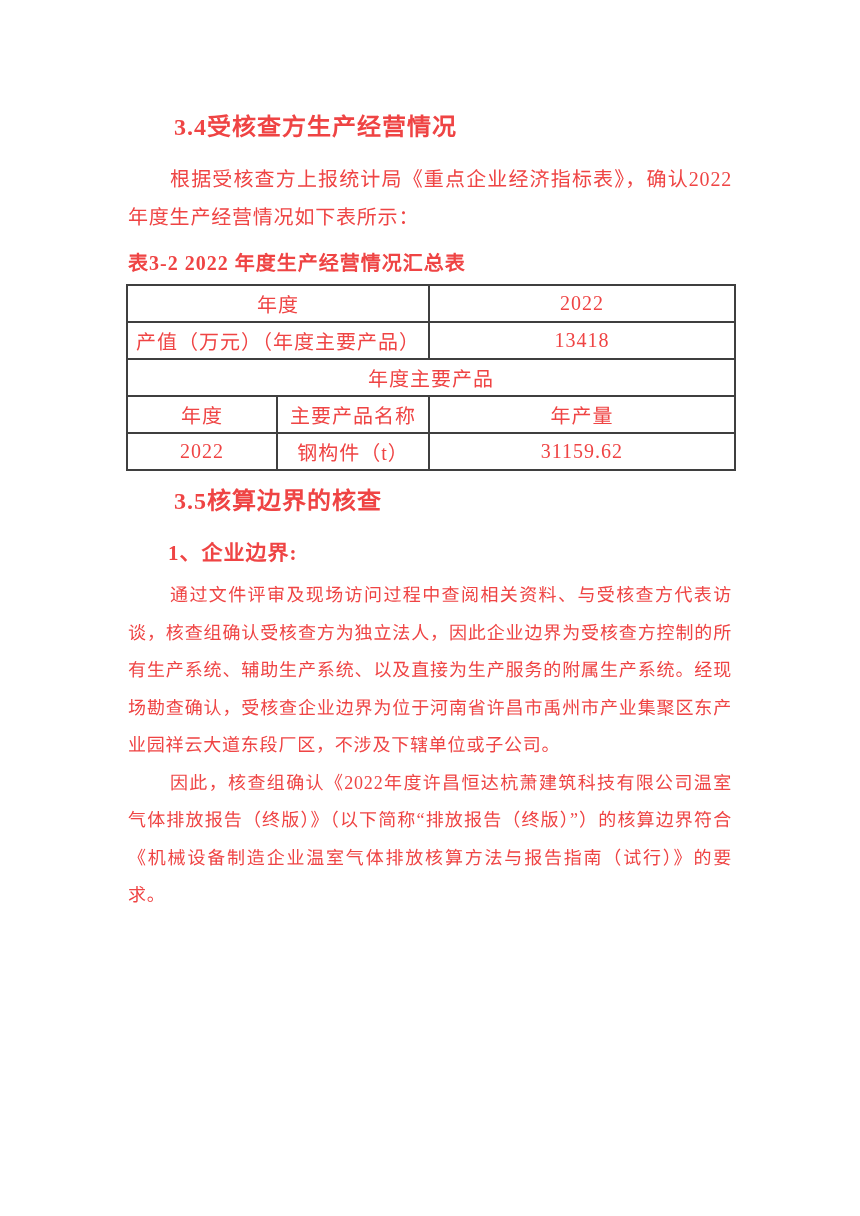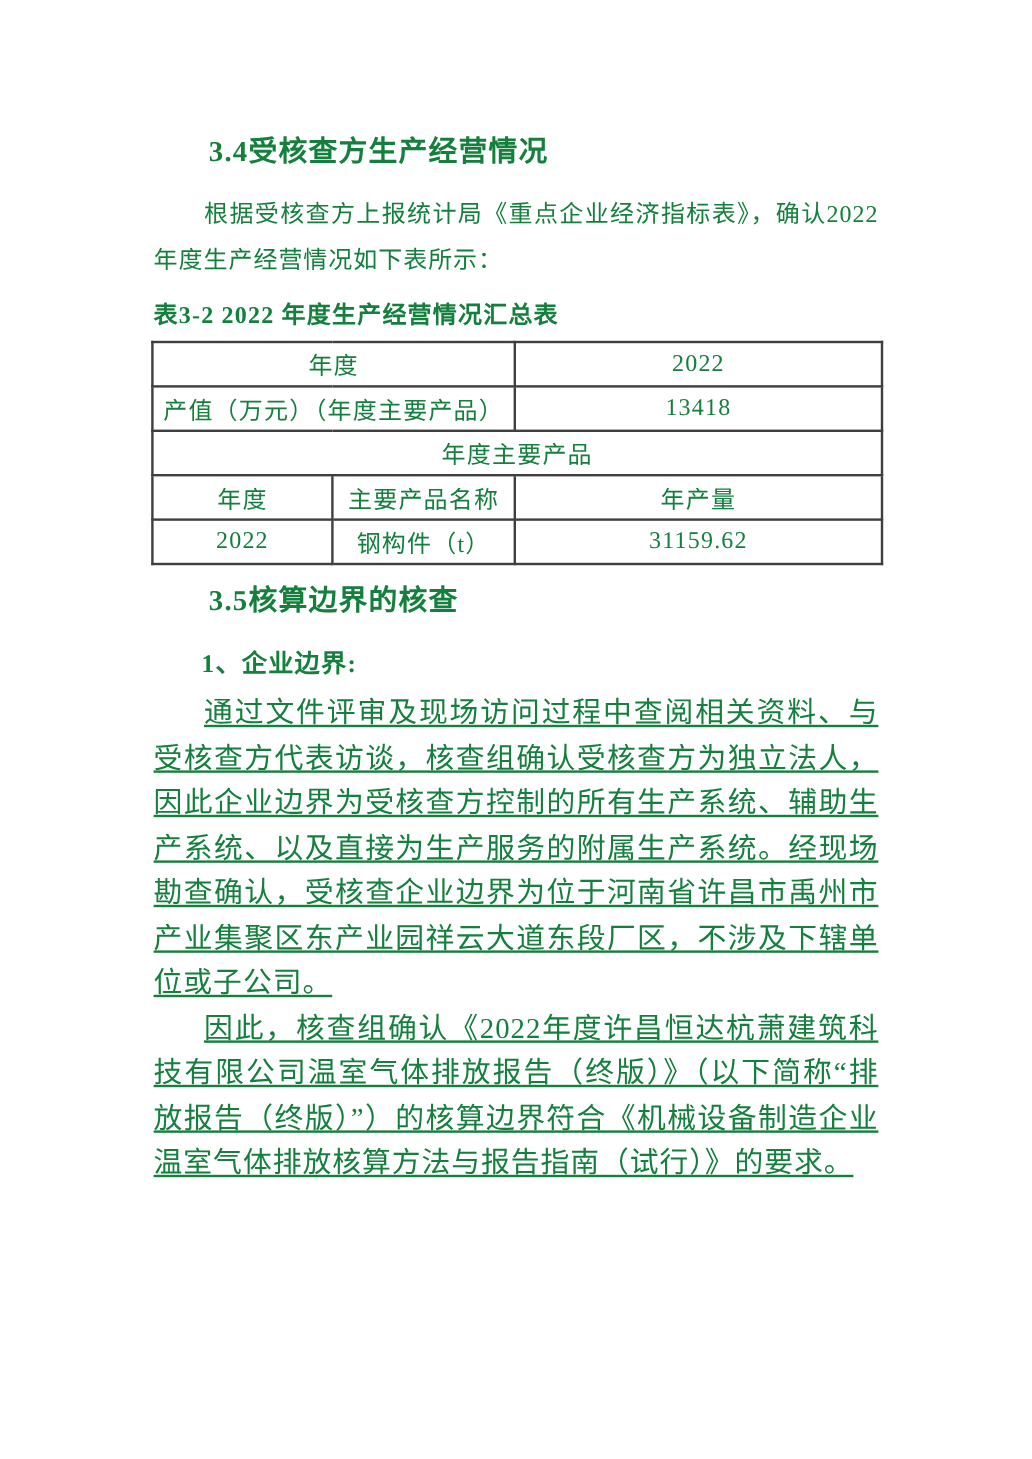--- a/index.html
+++ b/index.html
@@ -1,21 +1,21 @@
 <!DOCTYPE html>
 <html lang="zh-CN"><head>
 <meta charset="utf-8">
 <style>
   html, body { margin: 0; padding: 0; background: #ffffff; }
   .page {
     position: relative;
     width: 860px;
     height: 1088px;
     background: #ffffff;
-    color: #15803d;
+    color: #ef4444;
     font-family: "Liberation Serif", "DejaVu Serif", serif;
     box-sizing: border-box;
     padding: 113px 128px 0 128px;
     overflow: hidden;
   }
   .section-heading {
     font-size: 24px;
     font-weight: 700;
     line-height: 28px;
     letter-spacing: 1px;
@@ -59,29 +59,28 @@
   .heading-35 { margin-top: 16px; }
   .sub-heading {
     font-size: 21px;
     font-weight: 700;
     letter-spacing: 1px;
     line-height: 26px;
     text-indent: 40px;
     margin: 25px 0 0 0;
   }
   .body-para {
-    font-size: 24px;
+    font-size: 18px;
     line-height: 37.5px;
     letter-spacing: 0.8px;
     text-indent: 42px;
     text-align: justify;
     text-justify: inter-character;
     word-break: break-all;
     margin: 0;
-    text-decoration: underline;
   }
   .body-para.first { margin-top: 11px; }
   .body-para sub {
     font-size: 0.65em;
     line-height: 0;
     letter-spacing: 0;
   }
   .page-footer {
     position: absolute;
     top: 1128px;

